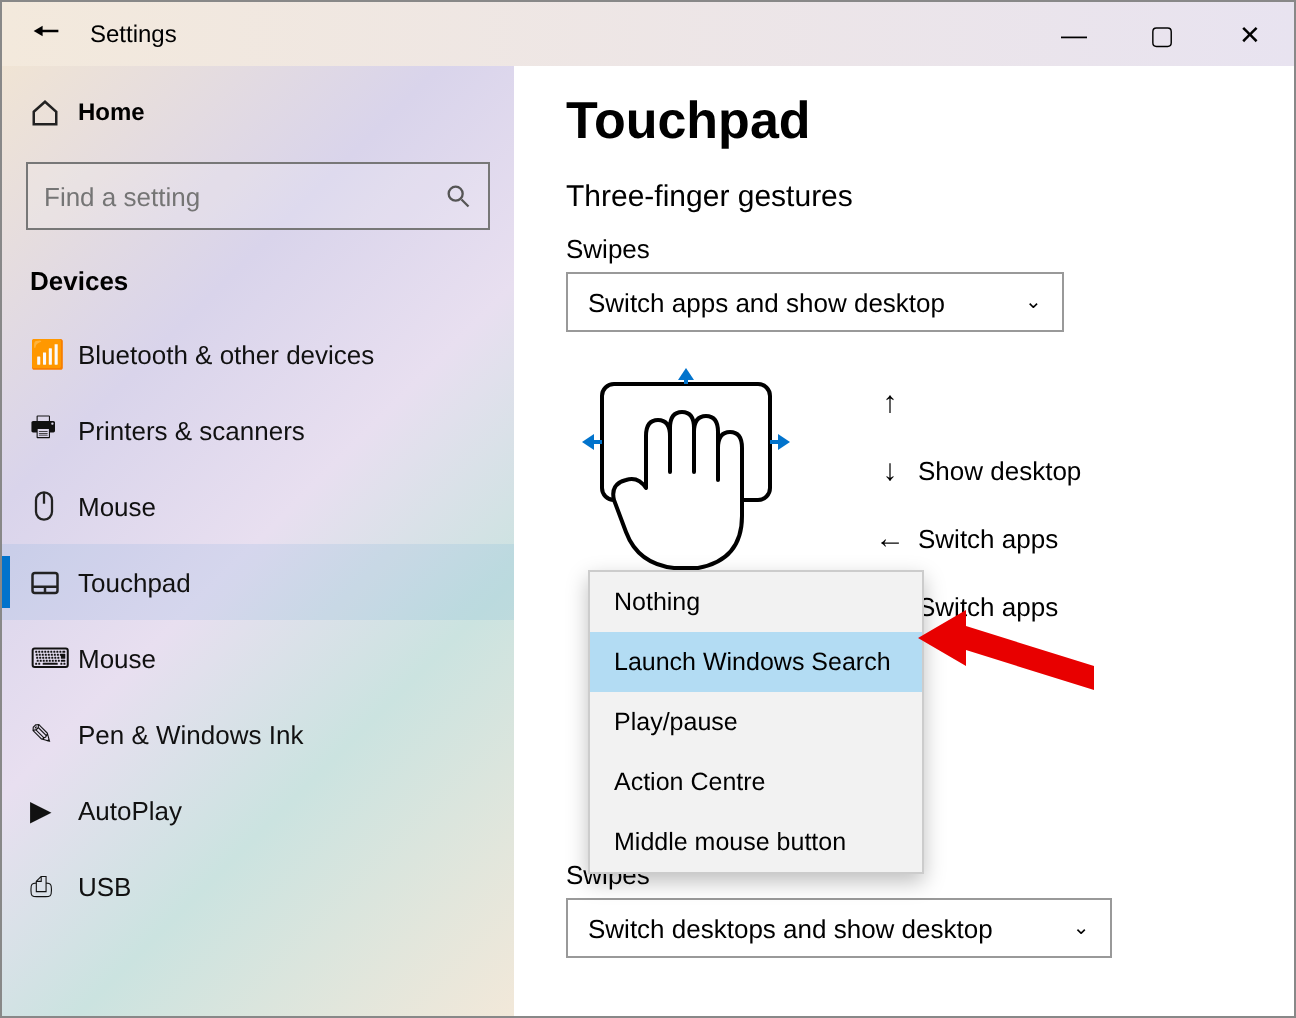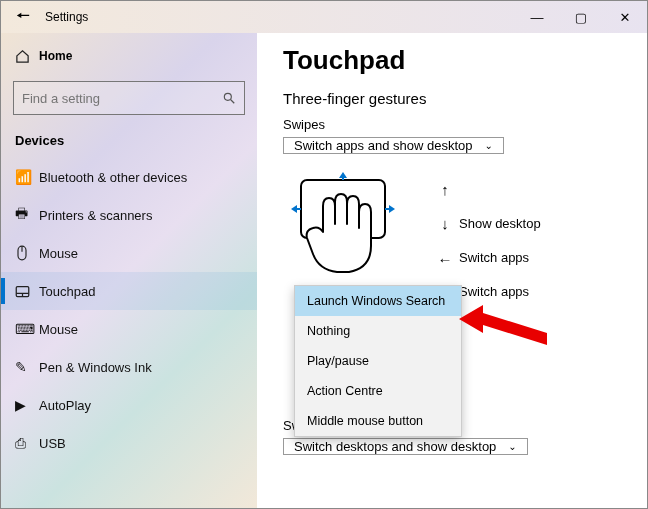--- a/index.html
+++ b/index.html
@@ -17,21 +17,21 @@
 .search input { flex: 1; background: transparent; border: none; outline: none; font-size: 13px; color: #555; }
 .cat { padding: 8px 14px 10px; font-size: 13px; font-weight: 600; }
 .navitem { display: flex; align-items: center; height: 38px; padding: 0 14px; font-size: 13px; color: #111; position: relative; }
 .navitem .ic { width: 24px; font-size: 14px; }
 .navitem.active::before { content: ""; position: absolute; left: 0; top: 6px; bottom: 6px; width: 4px; background: #0173cc; }
 .navitem.active { background: rgba(0,115,204,0.08); }
 .main { flex: 1; padding: 12px 20px 10px 26px; overflow: hidden; position: relative; }
 h1 { font-size: 26px; font-weight: 600; margin-bottom: 14px; }
 h2 { font-size: 15px; font-weight: 400; margin-bottom: 10px; }
 .label { font-size: 13px; margin: 4px 0 4px; }
-.dropdown { display: inline-flex; align-items: center; justify-content: space-between; border: 1px solid #999; height: 17px; padding: 0 10px; font-size: 13px; min-width: 210px; background: #fff; }
+.dropdown { display: inline-flex; align-items: center; justify-content: space-between; border: 1px solid #999; height: 30px; padding: 0 10px; font-size: 13px; min-width: 210px; background: #fff; gap: 28px; }
 .dropdown .chev { margin-left: 12px; font-size: 10px; }
 .gesture-area { display: flex; margin-top: 18px; }
 .touchpad-img { width: 120px; }
 .gesture-list { margin-left: 28px; }
 .gesture-row { display: flex; align-items: center; height: 34px; font-size: 13px; }
 .gesture-row .arr { width: 28px; text-align: center; font-size: 15px; }
 .menu { position: absolute; left: 293px; top: 284px; width: 168px; background: #f2f2f2; box-shadow: 0 4px 10px rgba(0,0,0,0.25); border: 1px solid #ccc; z-index: 10; }
 .menu-item { height: 30px; display: flex; align-items: center; padding: 0 12px; font-size: 12.5px; }
 .menu-item.hover { background: #b3dcf3; }
 .redArrow { position: absolute; left: 458px; top: 296px; z-index: 11; }
@@ -165,22 +165,22 @@
       <div class="label">Swipes</div>
       <div class="dropdown" style="min-width:240px">
         <span>Switch desktops and show desktop</span>
         <span class="chev">⌄</span>
       </div>
     </div>
   </div>
 </div>
 
 <div class="menu">
+  <div class="menu-item">Nothing</div>
   <div class="menu-item hover">Launch Windows Search</div>
-  <div class="menu-item">Nothing</div>
   <div class="menu-item">Play/pause</div>
   <div class="menu-item">Action Centre</div>
   <div class="menu-item">Middle mouse button</div>
 </div>
 
 <div class="redArrow">
   <svg width="90" height="60" viewBox="0 0 90 60">
     <polygon points="0,22 24,8 24,16 88,36 88,48 24,28 24,36" fill="#e80000"></polygon>
   </svg>
 </div>

